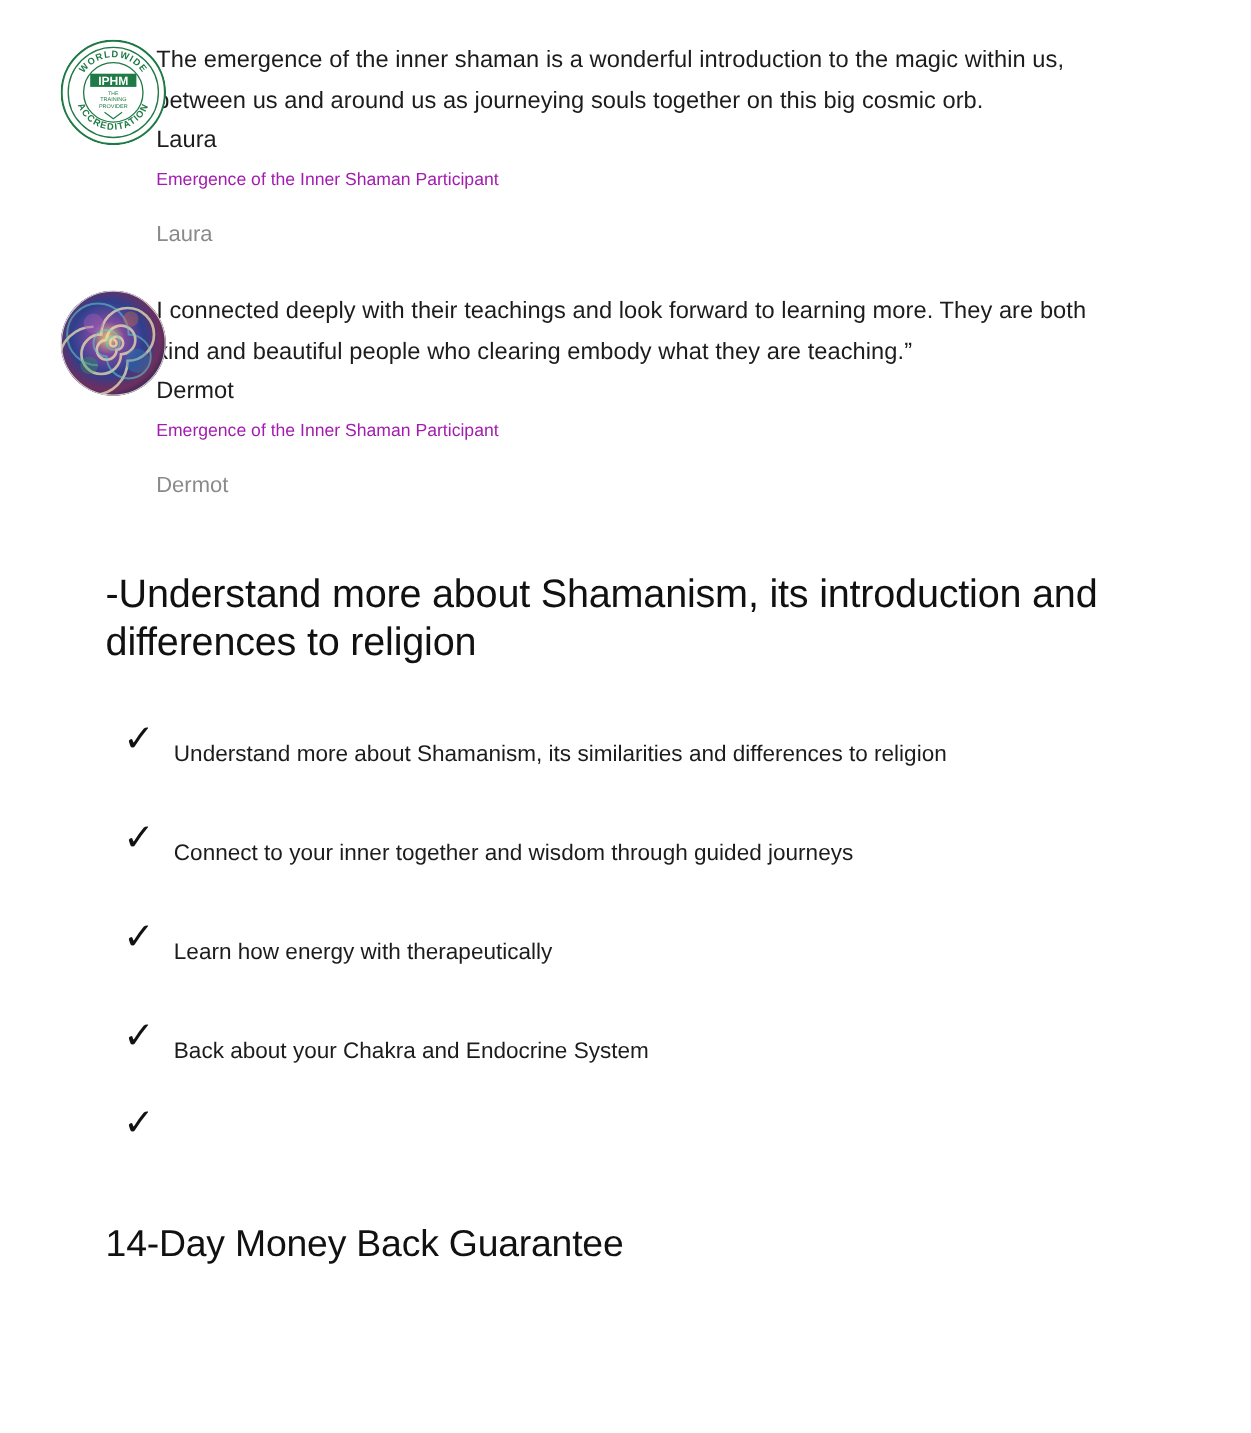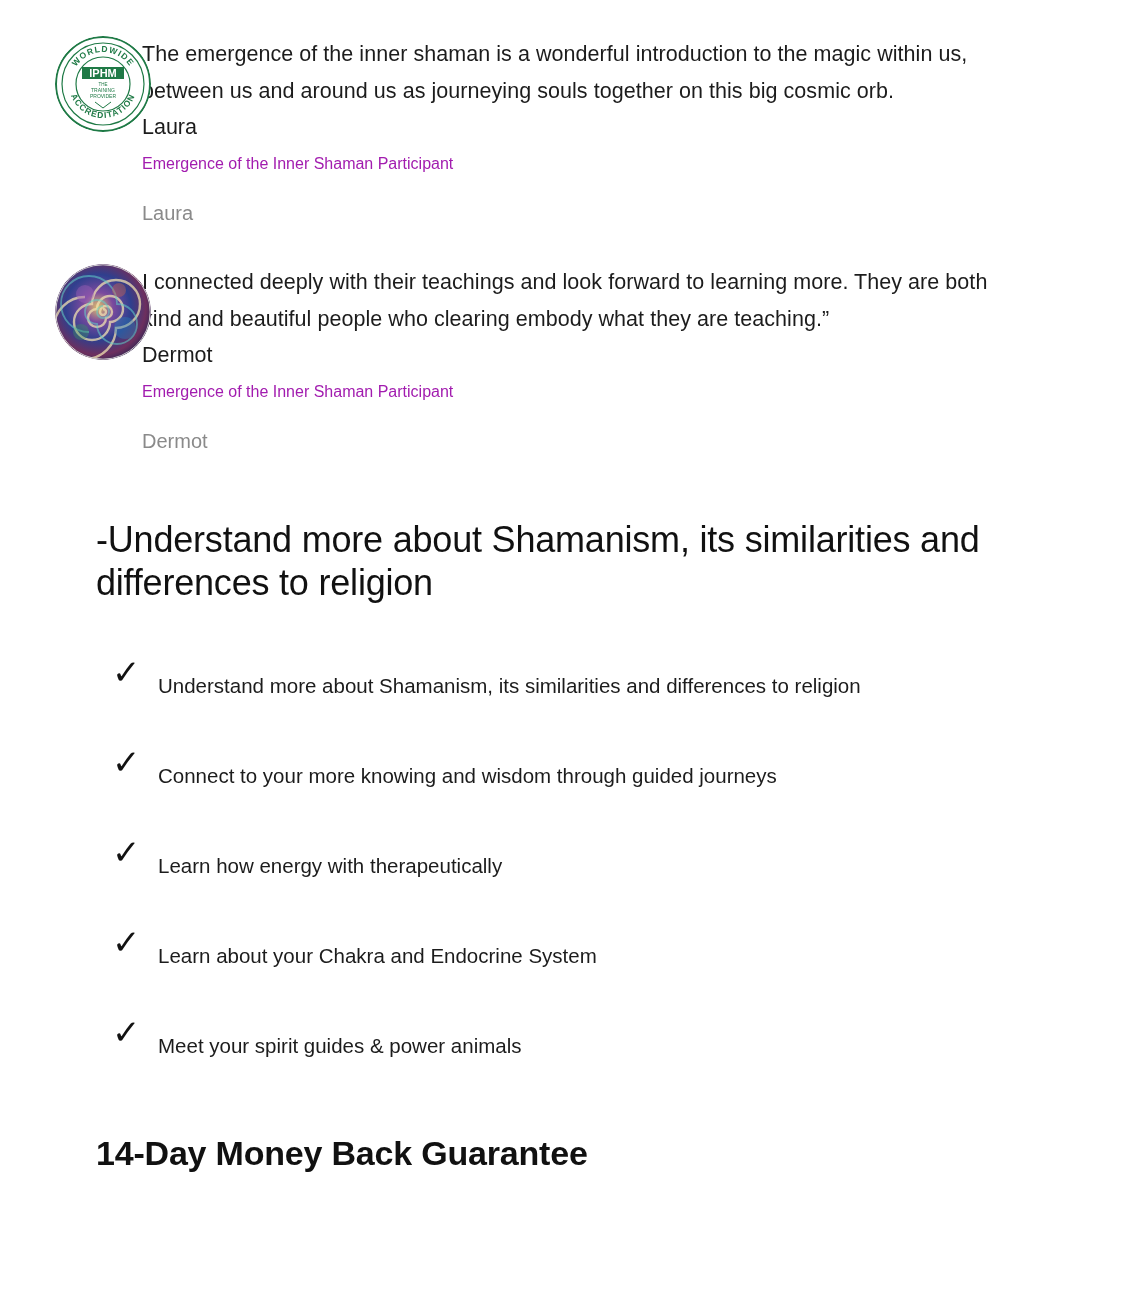--- a/index.html
+++ b/index.html
@@ -121,21 +121,21 @@
     margin-top: 28px;
   }
 
   
   .guarantee {
     padding: 38px 96px 0 96px;
   }
   .guarantee-title {
     font-size: 34px;
     line-height: 42px;
-    font-weight: 700;
+    font-weight: 400;
     color: #111111;
     margin: 0;
     letter-spacing: -0.2px;
   }
   .guarantee-text {
     font-size: 20.5px;
     line-height: 28px;
     color: #1c1c1c;
     margin: 42px 0 0 0;
   }
@@ -210,42 +210,41 @@
       </div>
       <div class="testimonial-body">
         <div class="quote-text">I connected deeply with their teachings and look forward to learning more. They are both kind and beautiful people who clearing embody what they are teaching.”</div>
         <div class="quote-author">Dermot</div>
         <div class="quote-role">Emergence of the Inner Shaman Participant</div>
         <div class="quote-cite">Dermot</div>
       </div>
     </div>
   </div>
 
-  <h2 class="section-heading">-Understand more about Shamanism, its similarities and differences to religion</h2>
+  <h2 class="section-heading">-Understand more about Shamanism, its introduction and differences to religion</h2>
 
   <ul class="checklist">
     <li class="check-item">
       <span class="check-mark">✓</span>
       <span class="check-label">Understand more about Shamanism, its similarities and differences to religion</span>
     </li>
     <li class="check-item">
       <span class="check-mark">✓</span>
-      <span class="check-label">Connect to your more knowing and wisdom through guided journeys</span>
+      <span class="check-label">Connect to your inner together and wisdom through guided journeys</span>
     </li>
     <li class="check-item">
       <span class="check-mark">✓</span>
       <span class="check-label">Learn how energy with therapeutically</span>
     </li>
     <li class="check-item">
       <span class="check-mark">✓</span>
-      <span class="check-label">Learn about your Chakra and Endocrine System</span>
-    </li>
-    <li class="check-item">
-      <span class="check-mark">✓</span>
-      <span class="check-label">Meet your spirit guides &amp; power animals</span>
+      <span class="check-label">Back about your Chakra and Endocrine System</span>
+    </li>
+    <li class="check-item">
+      <span class="check-mark">✓</span>
     </li>
   </ul>
 
   <div class="guarantee">
     <h2 class="guarantee-title">14-Day Money Back Guarantee</h2>
   </div>
 
 </div>
 
 </body></html>

